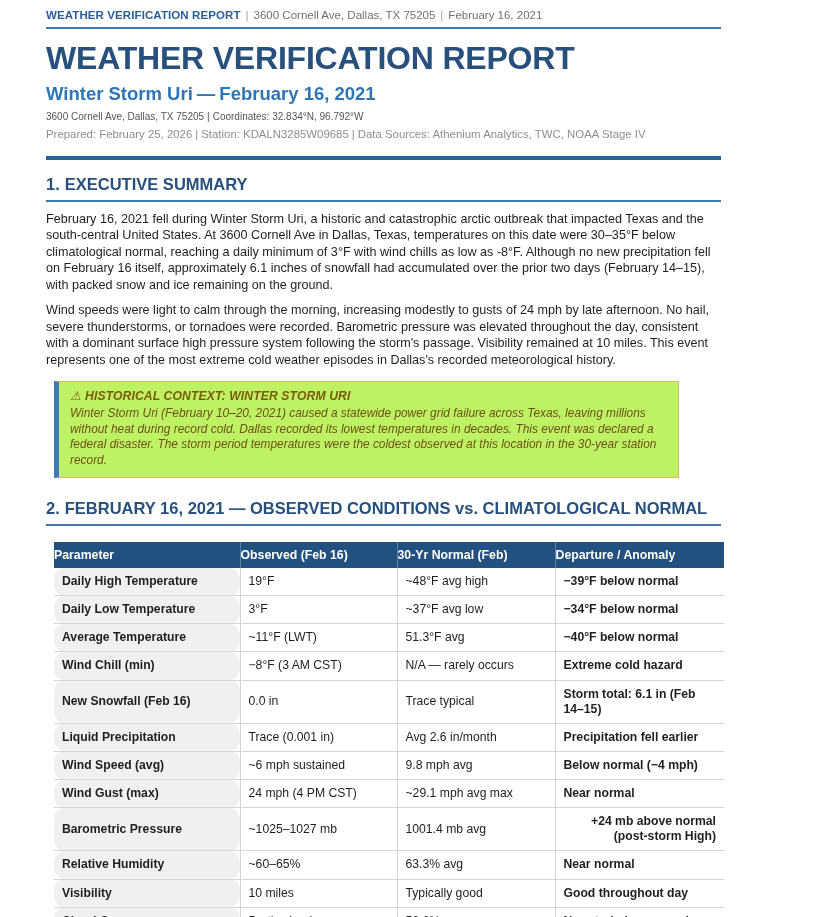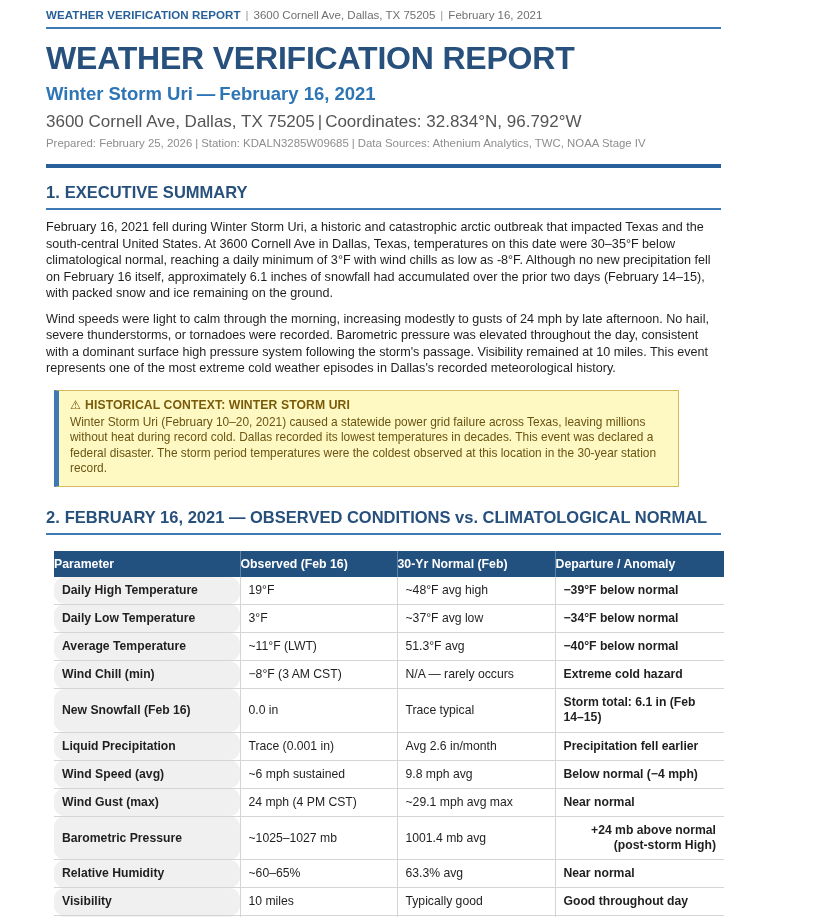--- a/index.html
+++ b/index.html
@@ -60,21 +60,21 @@
     font-size: 18.5px;
     font-weight: bold;
     color: #2e75b6;
     margin: 7px 0 0 0;
     line-height: 1.15;
   }
   .doc-subtitle .dash {
     padding: 0 4px;
   }
   .doc-meta1 {
-    font-size: 17px;
+    font-size: 10px;
     color: #555555;
     margin-top: 7px;
     line-height: 1.25;
   }
   .doc-meta2 {
     font-size: 11.4px;
     color: #8d8d8d;
     margin-top: 4px;
     line-height: 1.25;
   }
@@ -110,25 +110,26 @@
     color: #1f1f1f;
     margin: 9px 0 0 0;
     text-align: left;
   }
 
   
   .callout {
     margin-top: 13px;
     margin-left: 8px;
     margin-right: 42px;
-    background: #fef9c3;
+    background: #bef264;
     border: 1px solid #d9b95c;
     border-left: 5px solid #3d7ab5;
     box-sizing: border-box;
     padding: 7px 11px 9px 11px;
+    font-style: italic;
   }
   .callout-head {
     font-size: 12.2px;
     font-weight: bold;
     color: #7a5b0a;
     letter-spacing: .1px;
   }
   .callout-head .warn-icon {
     padding-right: 4px;
     font-weight: normal;

